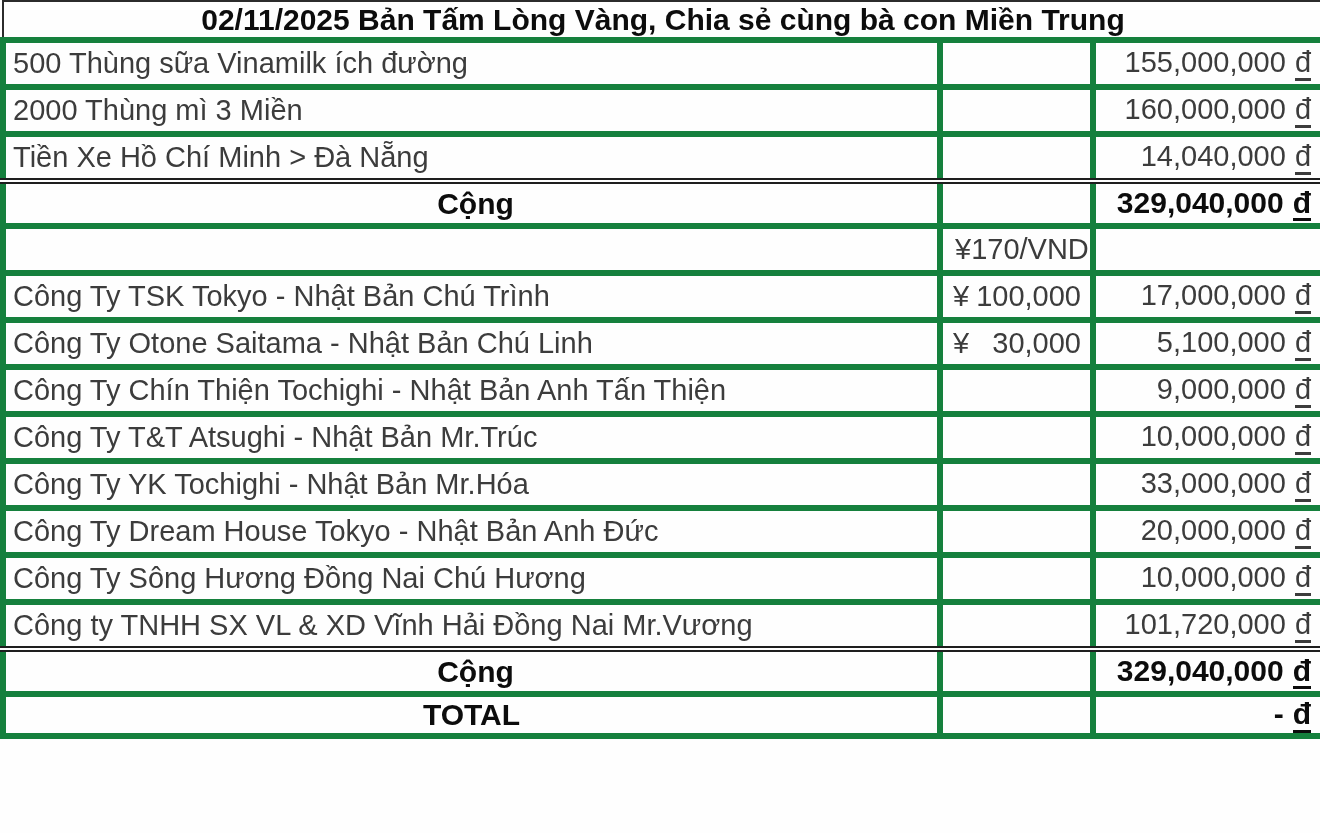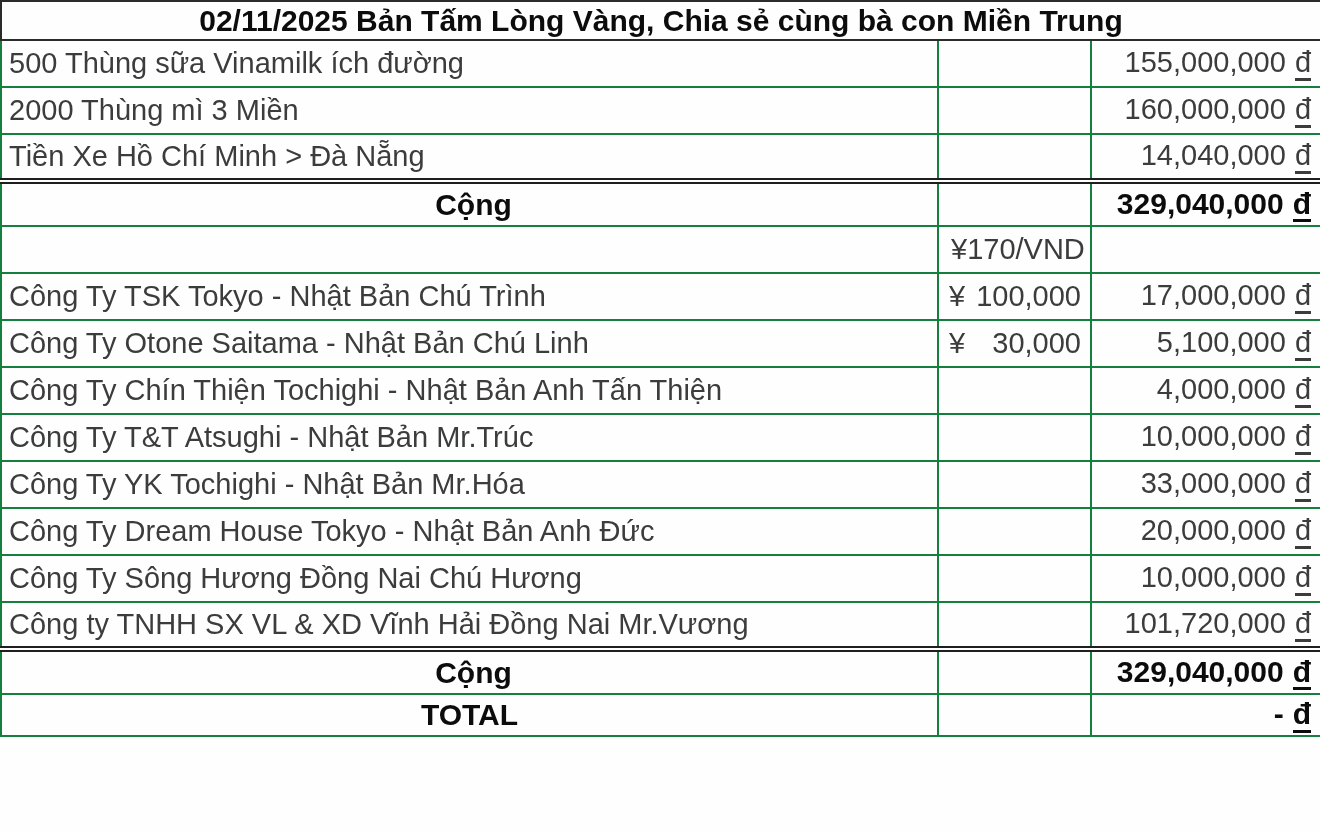--- a/index.html
+++ b/index.html
@@ -15,21 +15,21 @@
   table {
     width: 1320px;
     border-collapse: collapse;
     table-layout: fixed;
   }
   col.c1 { width: 937px; }
   col.c2 { width: 153px; }
   col.c3 { width: 230px; }
 
   td {
-    border: 2px solid #15803d;
+    border: 6px solid #15803d;
     color: #3c3c3c;
     font-size: 29px;
     overflow: hidden;
     white-space: nowrap;
     vertical-align: middle;
     background: #fefefe;
   }
   tr { height: 47px; margin-top: 26px; }
 
   
@@ -201,21 +201,21 @@
       <span class="desc">Công Ty Chín Thiện Tochighi - Nhật Bản Anh Tấn Thiện</span>
     </td>
     <td class="c-yen">
       <div class="yen-wrap">
         
         
         
       </div>
     </td>
     <td class="c-vnd">
-      <span class="vnd-val">4,000,000</span><span class="vnd-cur">đ</span>
+      <span class="vnd-val">9,000,000</span><span class="vnd-cur">đ</span>
     </td>
   </tr>
         <tr class="row-item">
     <td class="c-desc">
       <span class="desc">Công Ty T&amp;T Atsughi - Nhật Bản Mr.Trúc</span>
     </td>
     <td class="c-yen">
       <div class="yen-wrap">
         
         

